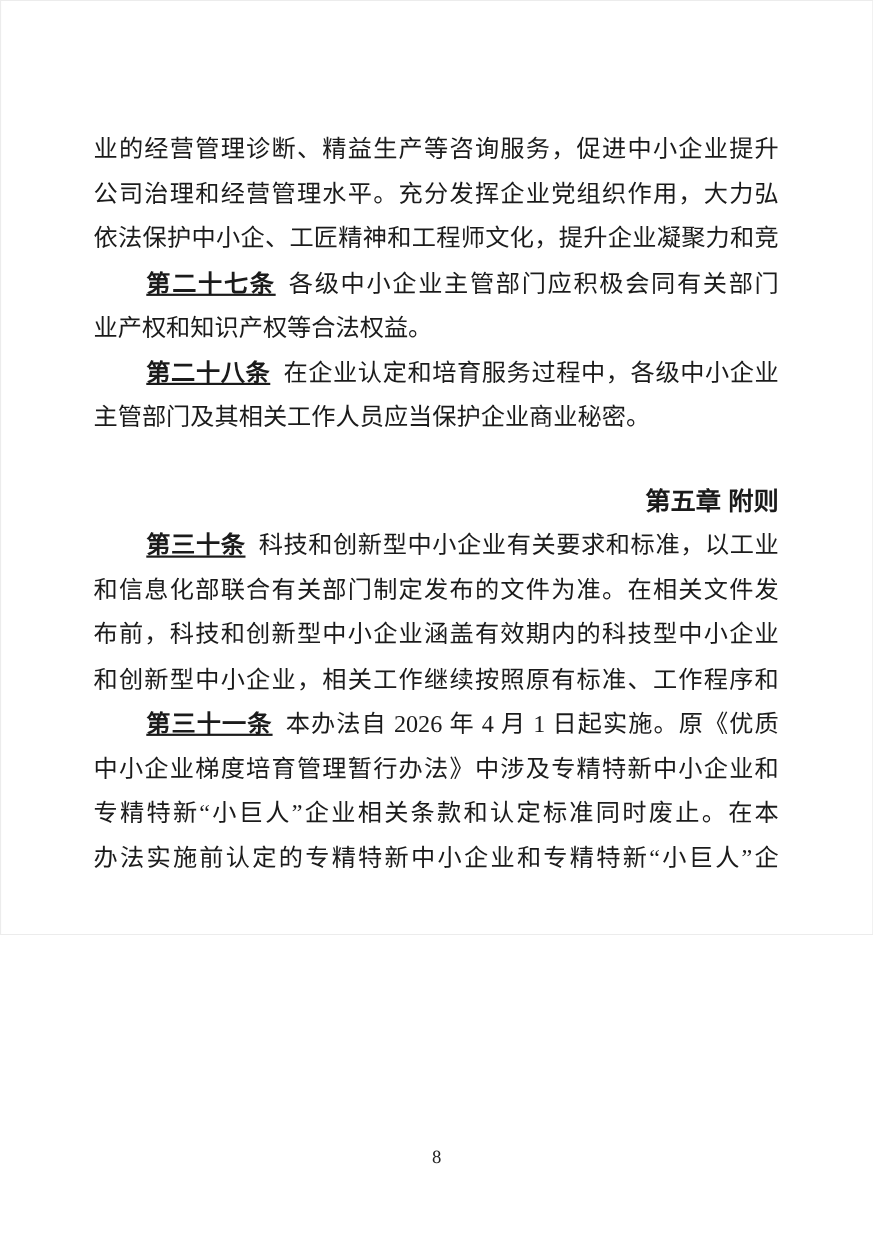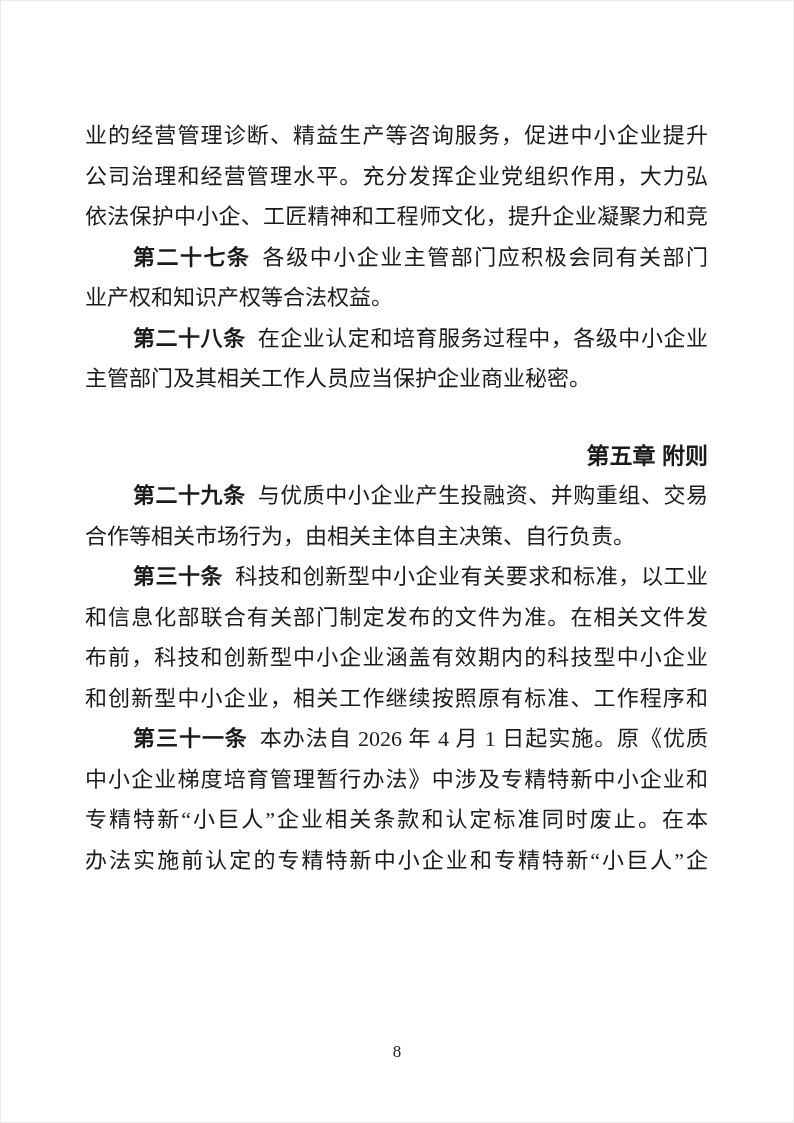--- a/index.html
+++ b/index.html
@@ -6,21 +6,21 @@
     margin: 0;
     padding: 0;
     background: #ffffff;
     width: 794px;
     height: 1123px;
     overflow: hidden;
   }
   .page {
     position: relative;
     width: 794px;
-    height: 1123px;
+    height: 850px;
     background: #ffffff;
     box-shadow: inset 0 0 0 1px #ececec;
     font-family: "Liberation Serif", "DejaVu Serif", serif;
     color: #1b1b1b;
   }
   .doc-body {
     position: absolute;
     top: 116px;
     left: 85px;
     width: 623px;
@@ -33,20 +33,21 @@
     letter-spacing: 0;
     white-space: normal;
   }
   
   .line.fill { text-align-last: justify; }
   .line.indent { padding-left: 48px; }
   .article-no {
     font-family: "Liberation Sans", "DejaVu Sans", sans-serif;
     font-weight: 700;
     margin-right: 12px;
+    text-decoration: underline;
   }
   .chapter-heading {
     font-family: "Liberation Sans", "DejaVu Sans", sans-serif;
     font-weight: 700;
     font-size: 23px;
     line-height: 40.5px;
     text-align: right;
     margin-top: 36px;
   }
   .footer {
@@ -75,24 +76,20 @@
       <div class="paragraph">
         <div class="line fill indent"><span class="article-no">第二十七条</span><span>各级中小企业主管部门应积极会同有关部门</span></div>
         <div class="line"><span>业产权和知识产权等合法权益。</span></div>
       </div>
       <div class="paragraph">
         <div class="line fill indent"><span class="article-no">第二十八条</span><span>在企业认定和培育服务过程中，各级中小企业</span></div>
         <div class="line"><span>主管部门及其相关工作人员应当保护企业商业秘密。</span></div>
       </div>
       <div class="chapter-heading">第五章 附则</div>
       <div class="paragraph">
-        <div class="line fill indent"><span class="article-no">第二十九条</span><span>与优质中小企业产生投融资、并购重组、交易</span></div>
-        <div class="line"><span>合作等相关市场行为，由相关主体自主决策、自行负责。</span></div>
-      </div>
-      <div class="paragraph">
         <div class="line fill indent"><span class="article-no">第三十条</span><span>科技和创新型中小企业有关要求和标准，以工业</span></div>
         <div class="line fill"><span>和信息化部联合有关部门制定发布的文件为准。在相关文件发</span></div>
         <div class="line fill"><span>布前，科技和创新型中小企业涵盖有效期内的科技型中小企业</span></div>
         <div class="line fill"><span>和创新型中小企业，相关工作继续按照原有标准、工作程序和</span></div>
       </div>
       <div class="paragraph">
         <div class="line fill indent"><span class="article-no">第三十一条</span><span>本办法自 2026 年 4 月 1 日起实施。原《优质</span></div>
         <div class="line fill"><span>中小企业梯度培育管理暂行办法》中涉及专精特新中小企业和</span></div>
         <div class="line fill"><span>专精特新“小巨人”企业相关条款和认定标准同时废止。在本</span></div>
         <div class="line fill"><span>办法实施前认定的专精特新中小企业和专精特新“小巨人”企</span></div>

